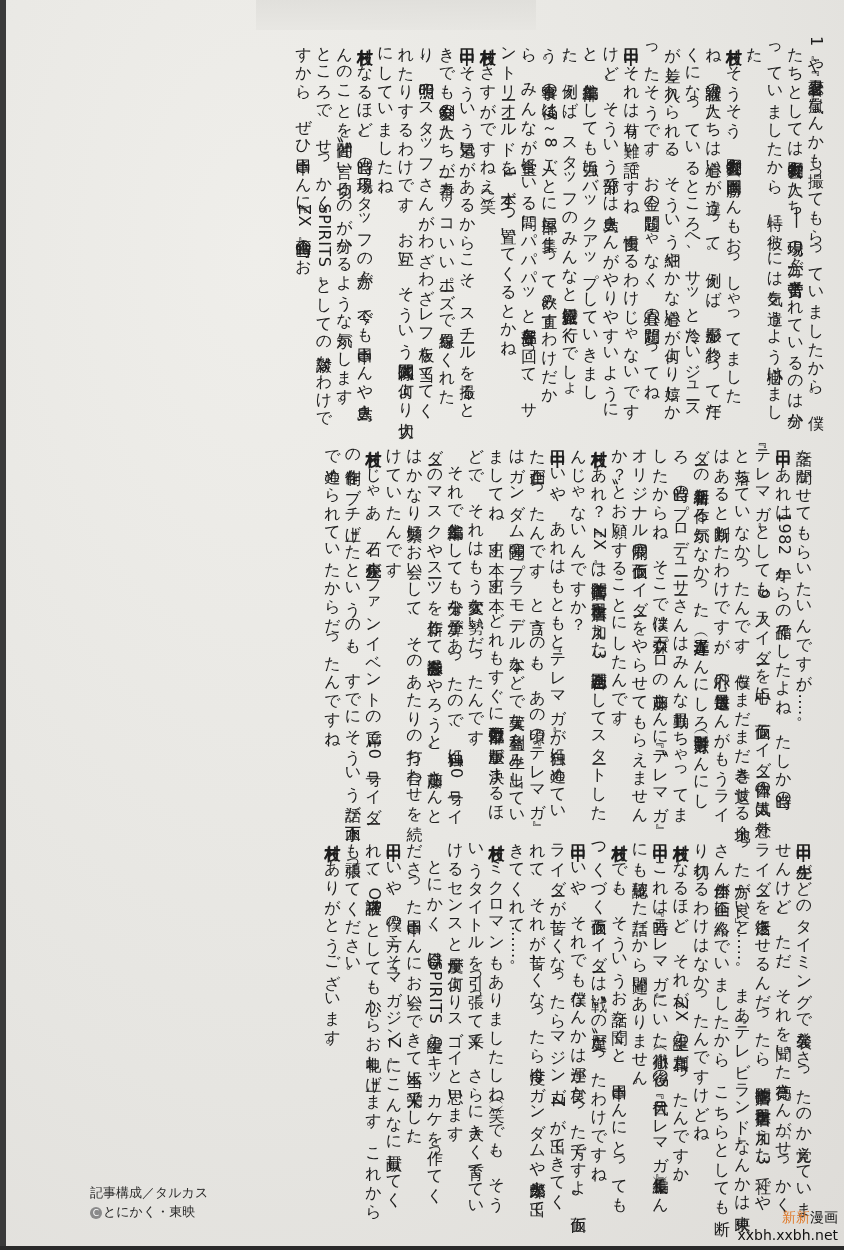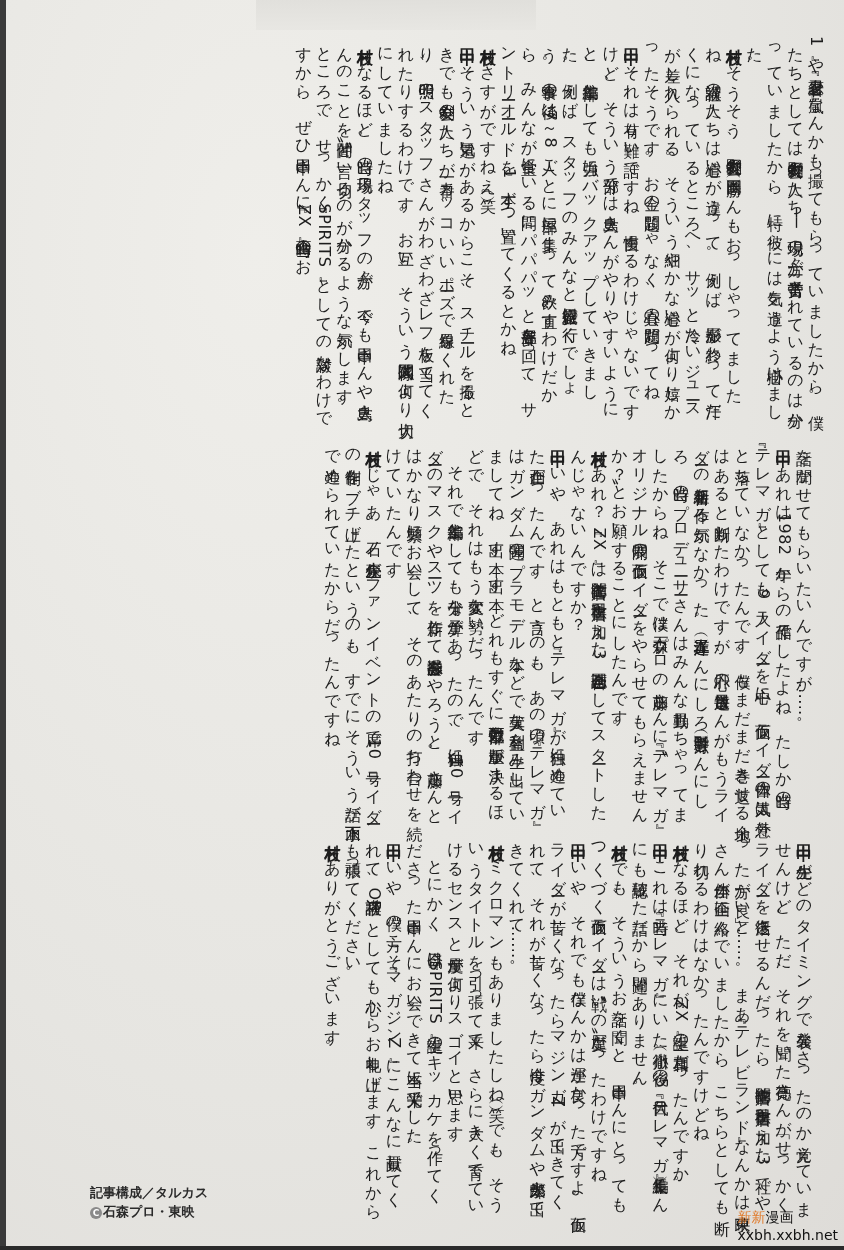--- a/index.html
+++ b/index.html
@@ -30,29 +30,29 @@
     letter-spacing:0.5px;
   }
   .tier p { margin:0; }
   .para { display:block; }
   .speaker { font-weight:bold; letter-spacing:1px; }
   .t1 { right:18px; top:36px; height:385px; width:770px; }
   .t2 { right:30px; top:438px; height:380px; width:760px; }
   .t3 { right:30px; top:832px; height:380px; width:760px; }
   .credits {
     position:absolute; left:84px; top:1183px;
-    font-size:13px; line-height:19px; font-weight:bold; color:#2a2a2a;
+    font-size:13px; line-height:19px; font-weight:normal; color:#2a2a2a;
   }
   .copy-mark {
     display:inline-block; width:12px; height:12px; border-radius:50%;
     background:#8a8a8a; color:#fff; font-size:9px; line-height:12px; text-align:center;
     vertical-align:middle; margin-right:1px;
   }
   .watermark {
-    position:absolute; right:6px; bottom:6px; text-align:left;
+    position:absolute; right:6px; bottom:6px; text-align:right;
     font-size:14px; line-height:18px; color:#111;
   }
   .watermark .brand { color:#e07a2a; }
 </style>
 </head>
 <body>
 
 <div class="page">
   <div class="ghost"></div>
 
@@ -81,21 +81,21 @@
     <p class="para"><span class="speaker">村枝</span>　<span>でも、そういうお話を聞くと、田中さんにとってもつくづく仮面ライダーは〝戦いの歴史〟だったわけですね。</span></p>
     <p class="para"><span class="speaker">田中</span>　<span>いや、それでも僕なんかは運が良かった方ですよ。仮面ライダーが苦しくなったらマジンガーZが出てきてくれて、それが苦しくなったら今度はガンダムや鬼太郎が出てきてくれて……。</span></p>
     <p class="para"><span class="speaker">村枝</span>　<span>ミクロマンもありましたしね（笑）。でも、そういうタイトルを引っ張って来て、さらに大きく育てていけるセンスと度量が何よりスゴイと思います。</span></p>
     <p class="para"><span class="speaker"></span><span>　とにかく、今日は『SPIRITS』誕生のキッカケを作ってくださった田中さんにお会いできて本当に光栄でした。</span></p>
     <p class="para"><span class="speaker">田中</span>　<span>いや、僕の方こそ『マガジンZ』にこんなに貢献してくれて、講談社OBとしても心からお礼申し上げます。これからも頑張ってください。</span></p>
     <p class="para"><span class="speaker">村枝</span>　<span>ありがとうございます。</span></p>
   </div>
 
   <div class="credits">
     <div>記事構成／タルカス</div>
-    <div><span class="copy-mark">C</span><span>石森プロ・東映</span></div>
+    <div><span class="copy-mark">C</span><span>とにかく・東映</span></div>
   </div>
 </div>
 
 <div class="watermark">
   <div><span class="brand">新新</span><span>漫画</span></div>
   <div>xxbh.xxbh.net</div>
 </div>
 
 <div class="edge-left"></div>
 <div class="edge-bottom"></div>

